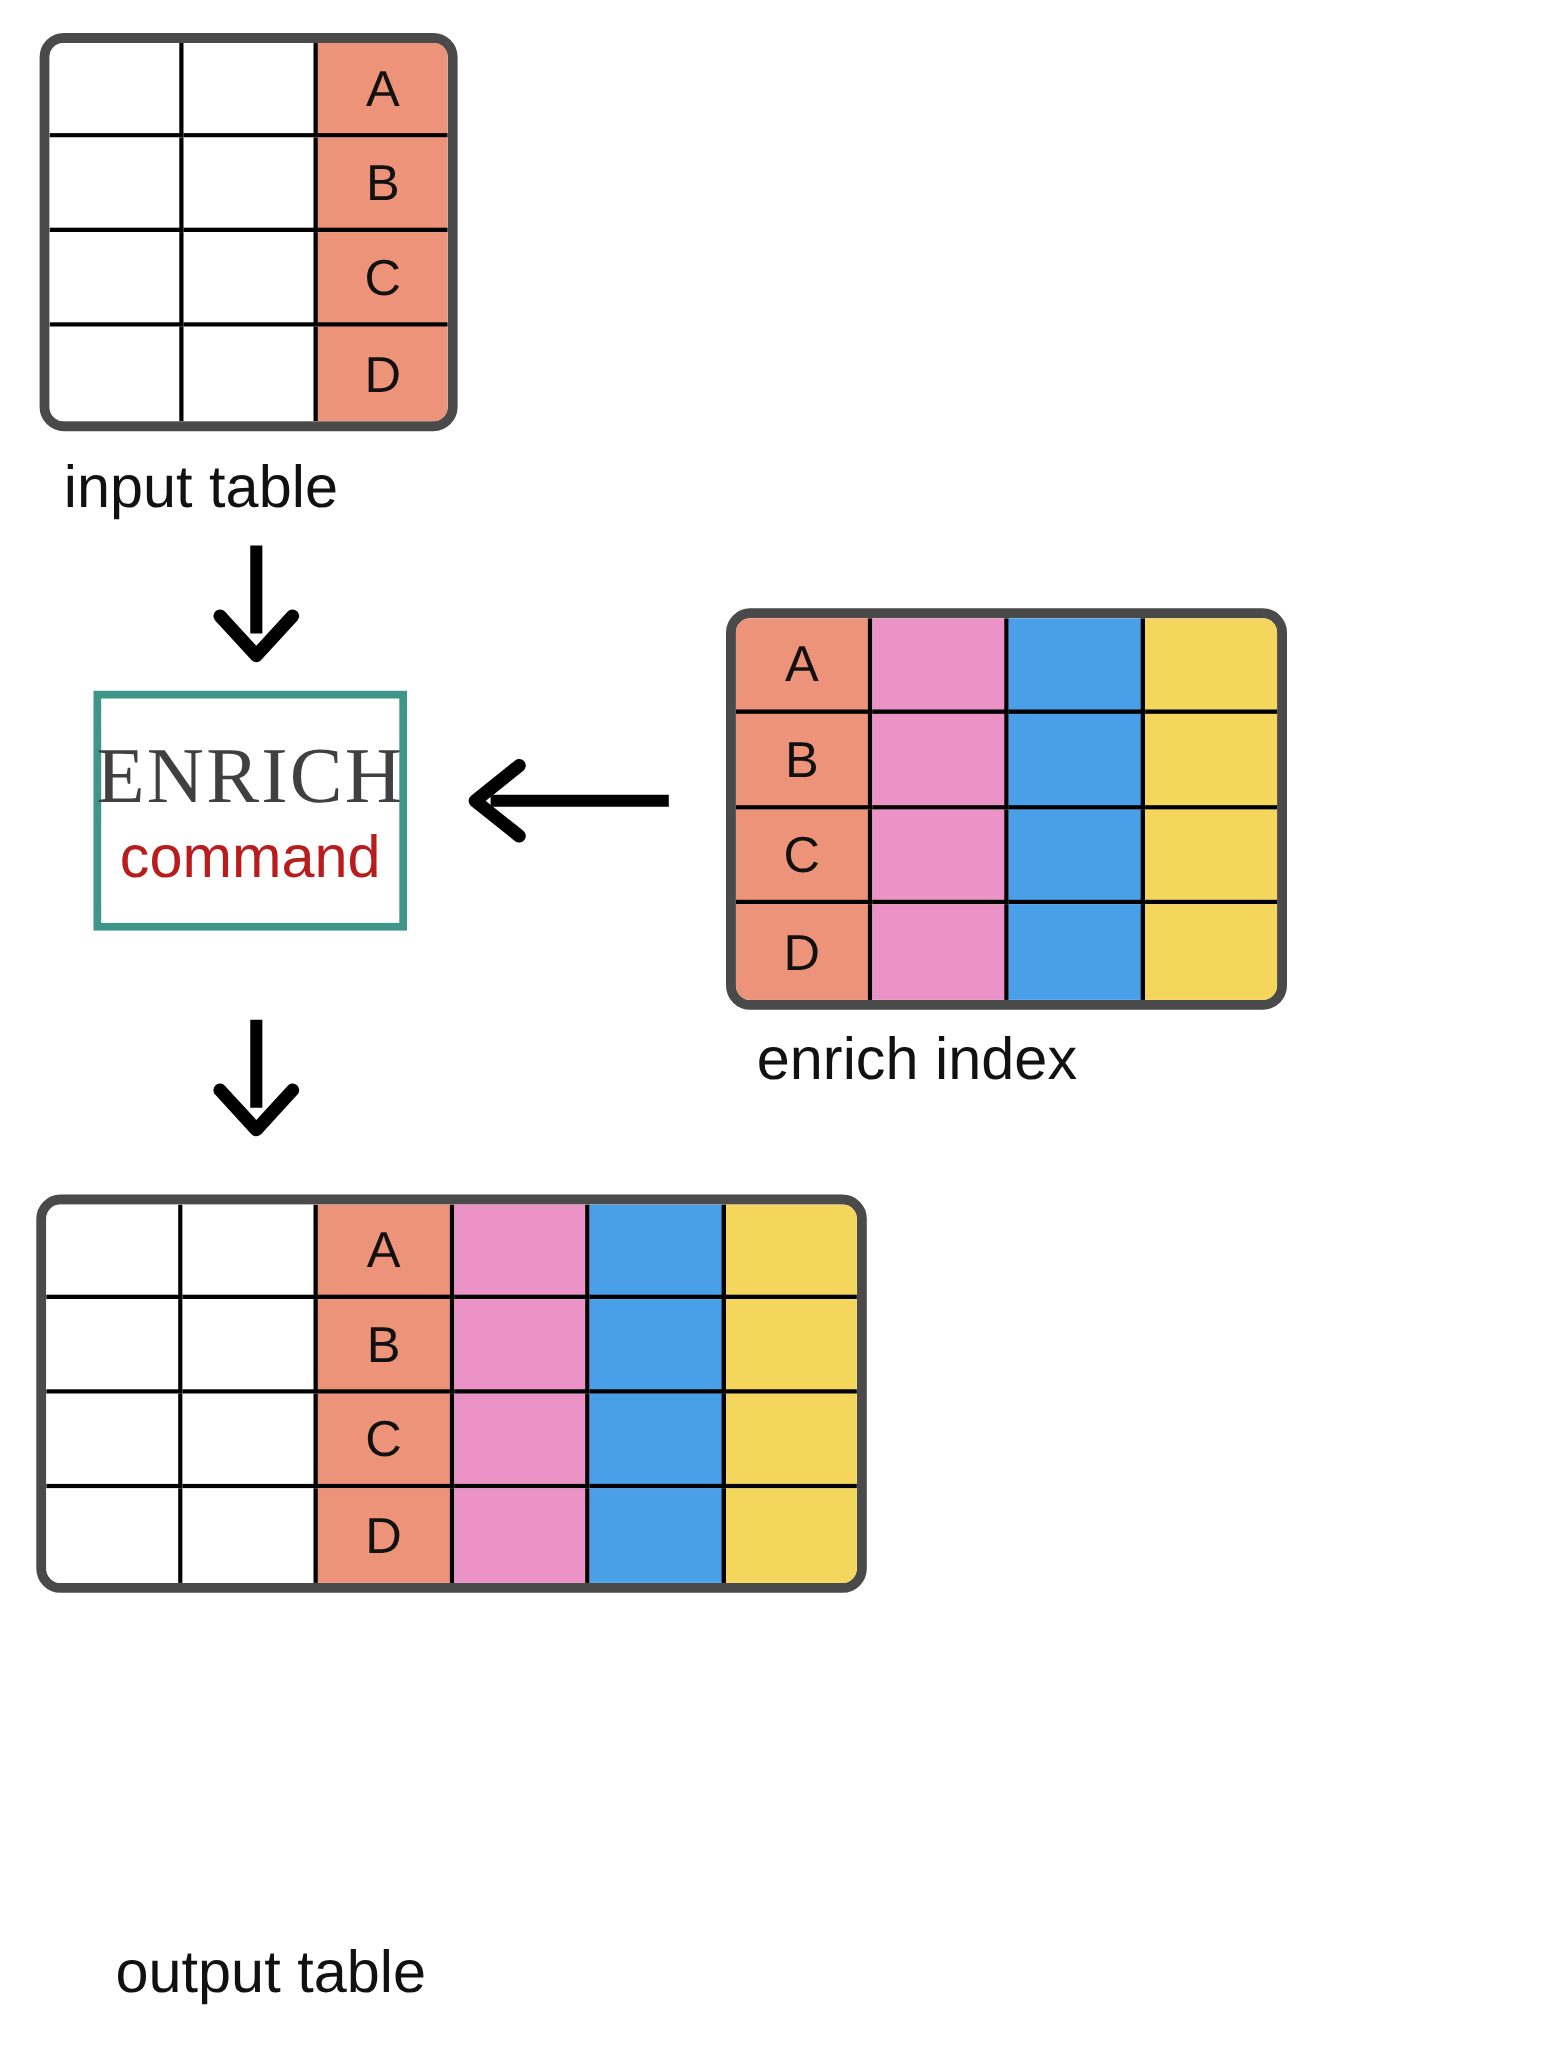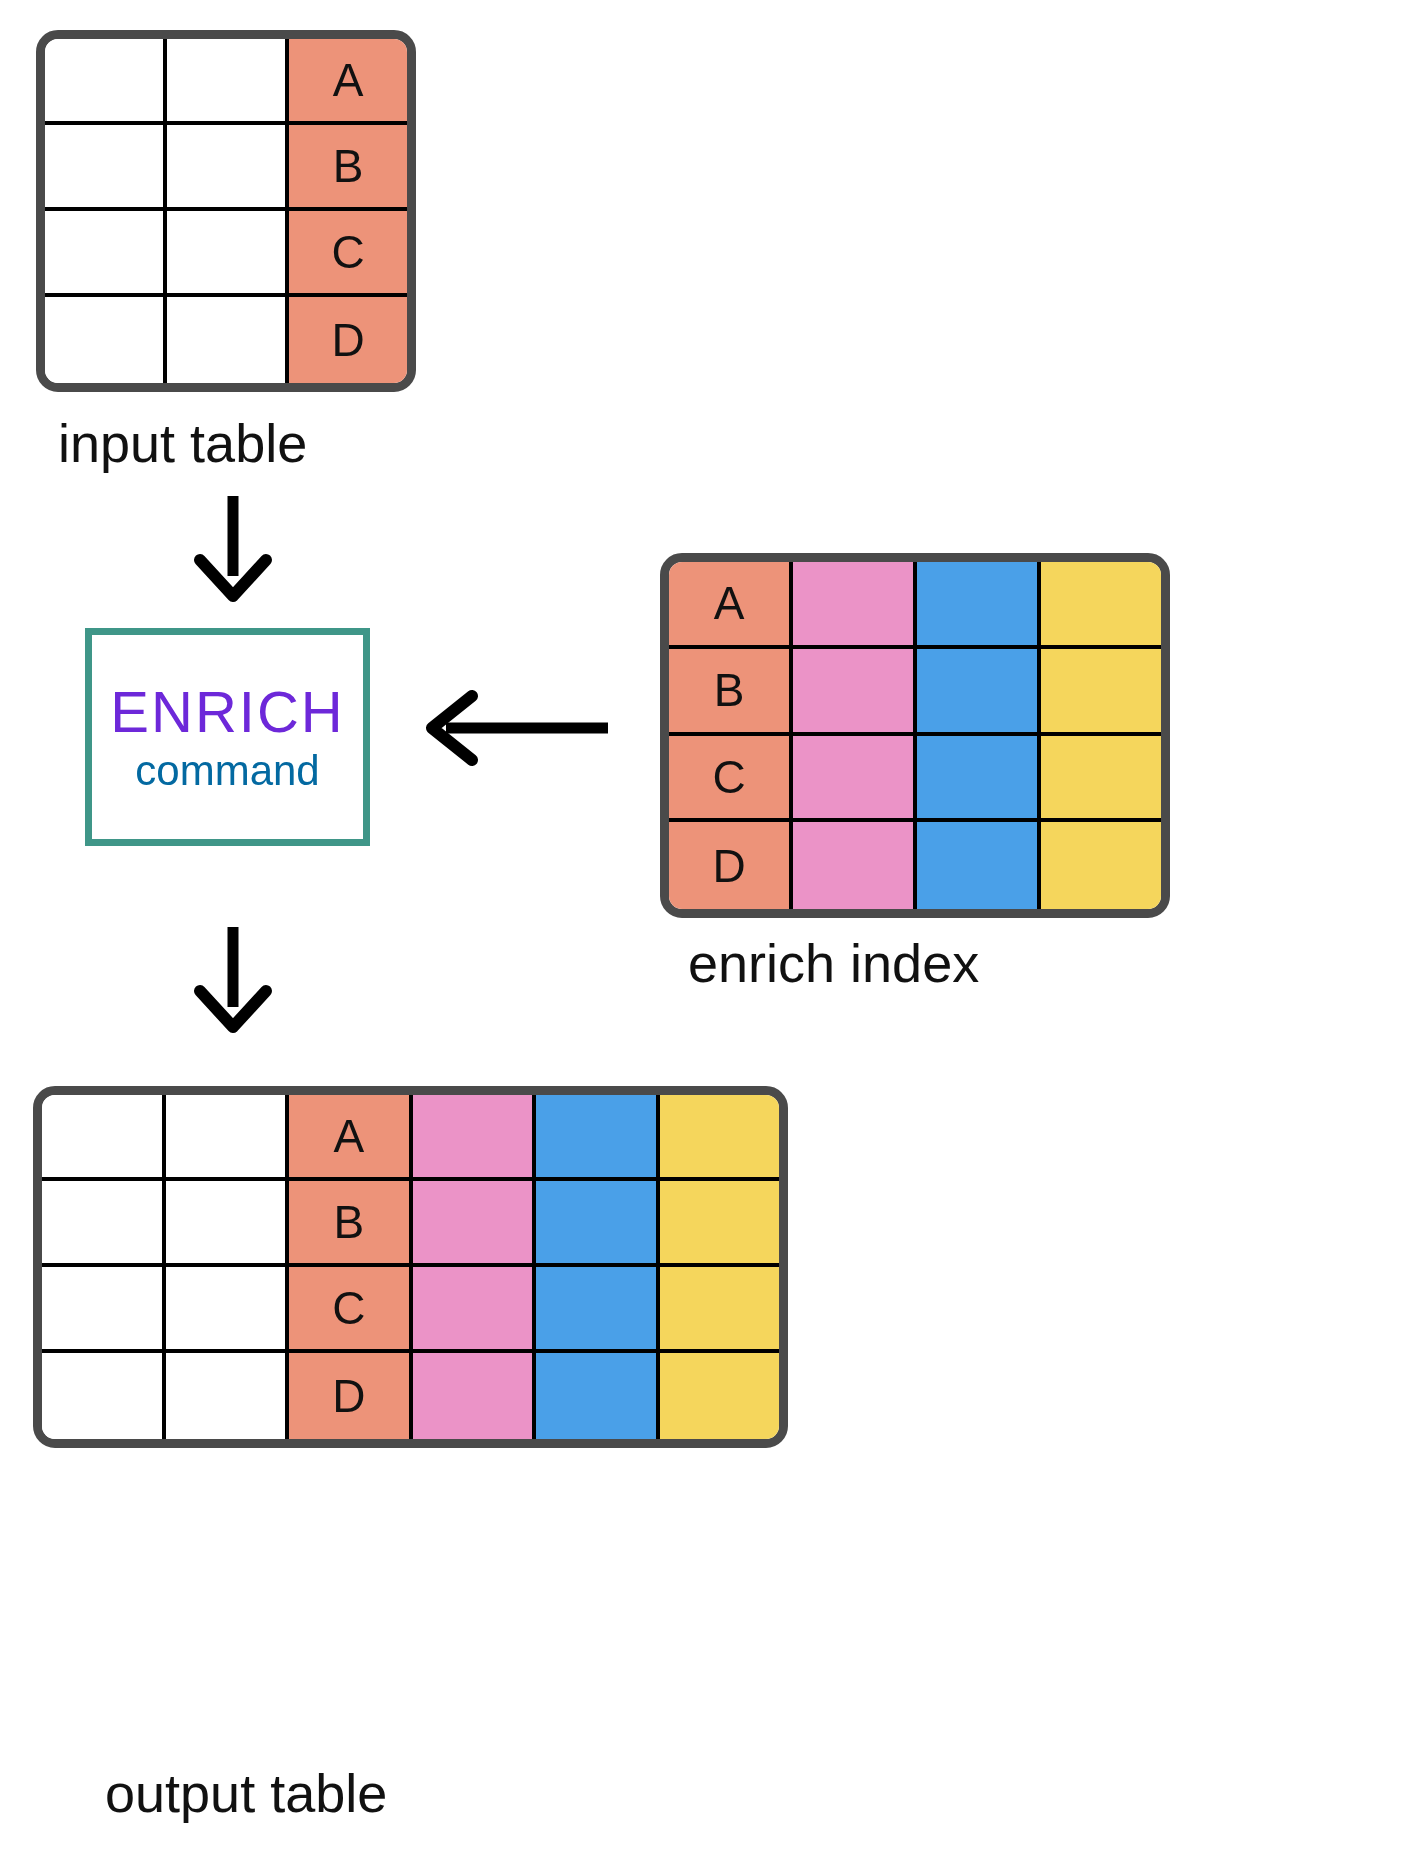--- a/index.html
+++ b/index.html
@@ -60,30 +60,30 @@
     position: absolute;
     box-sizing: border-box;
     border: 7px solid #3f9688;
     background: #ffffff;
     display: flex;
     flex-direction: column;
     align-items: center;
     justify-content: center;
   }
   .cmd-line1 {
-    font-family: Liberation Sans, sans-serif;
-    font-size: 58px;
-    color: #6d28d9;
+    font-family: Liberation Serif, serif;
+    font-size: 72px;
+    color: #404040;
     letter-spacing: 2px;
     line-height: 1.18;
   }
   .cmd-line2 {
     font-family: "Liberation Sans", sans-serif;
-    font-size: 42px;
-    color: #0369a1;
+    font-size: 54px;
+    color: #b91c1c;
     line-height: 1.18;
   }
 
   
   .arrow { position: absolute; }
 </style>
 </head>
 <body>
 
 <div class="tbl" id="input-table" style="left:36px; top:30px; width:380px; height:362px;">

